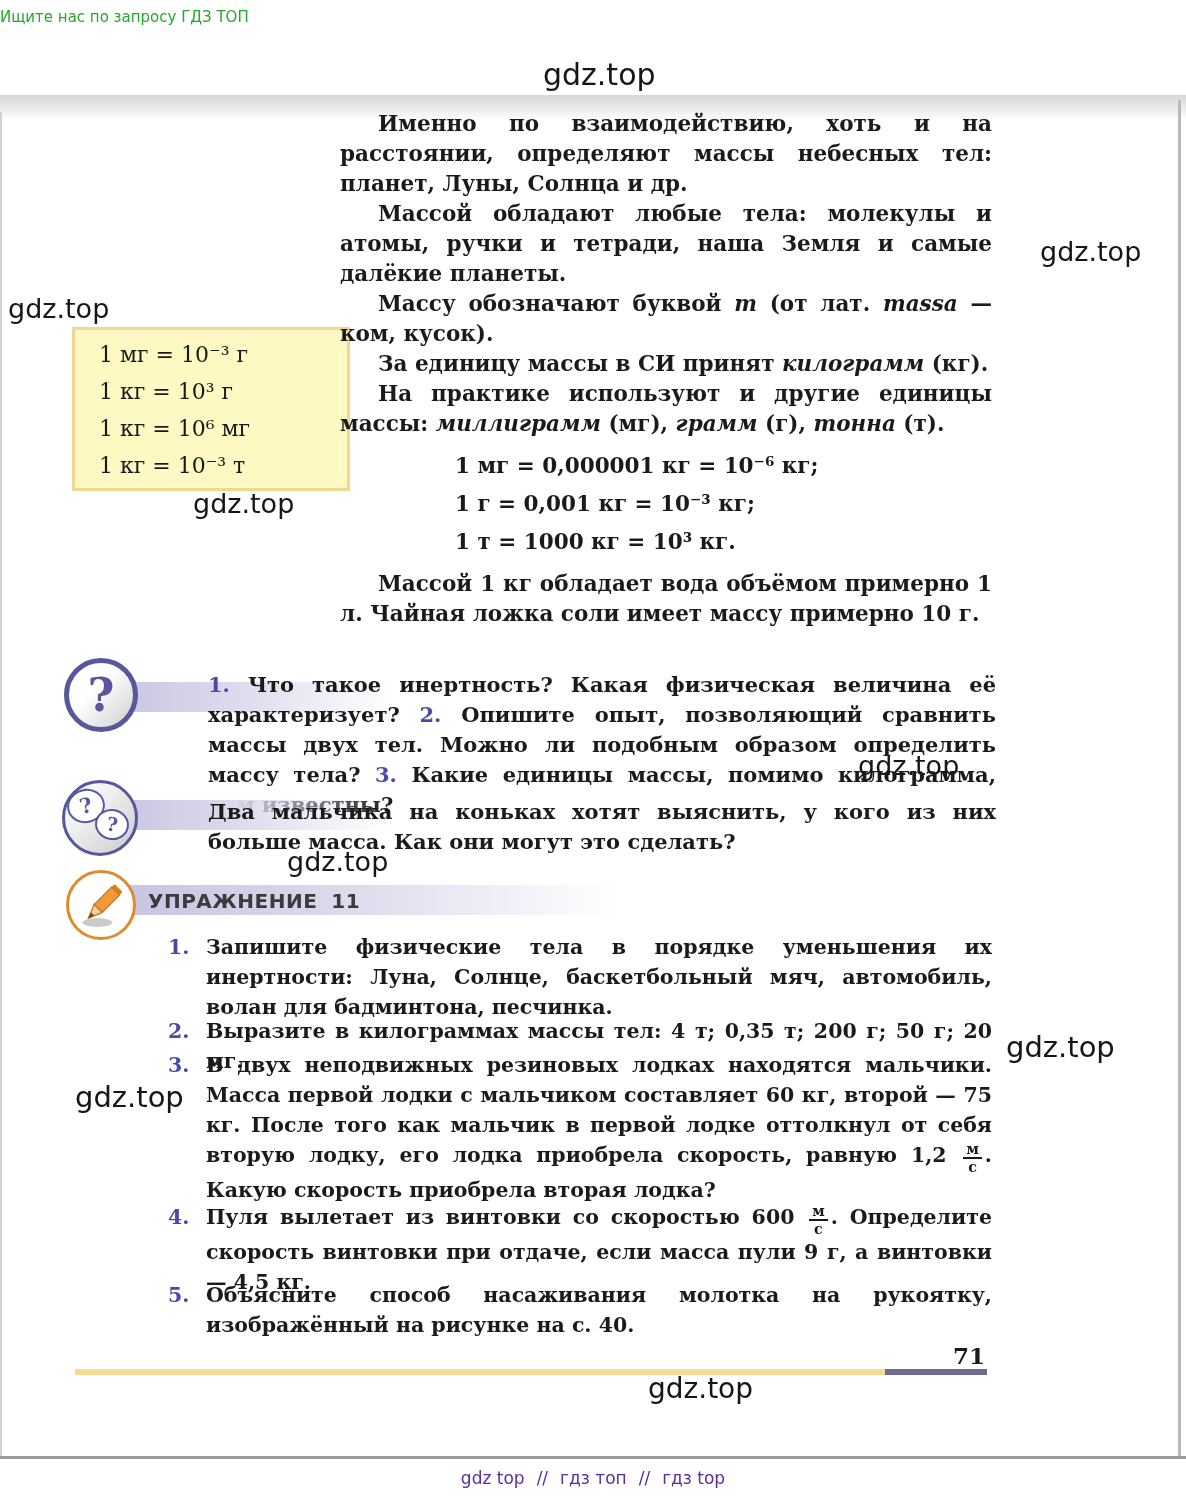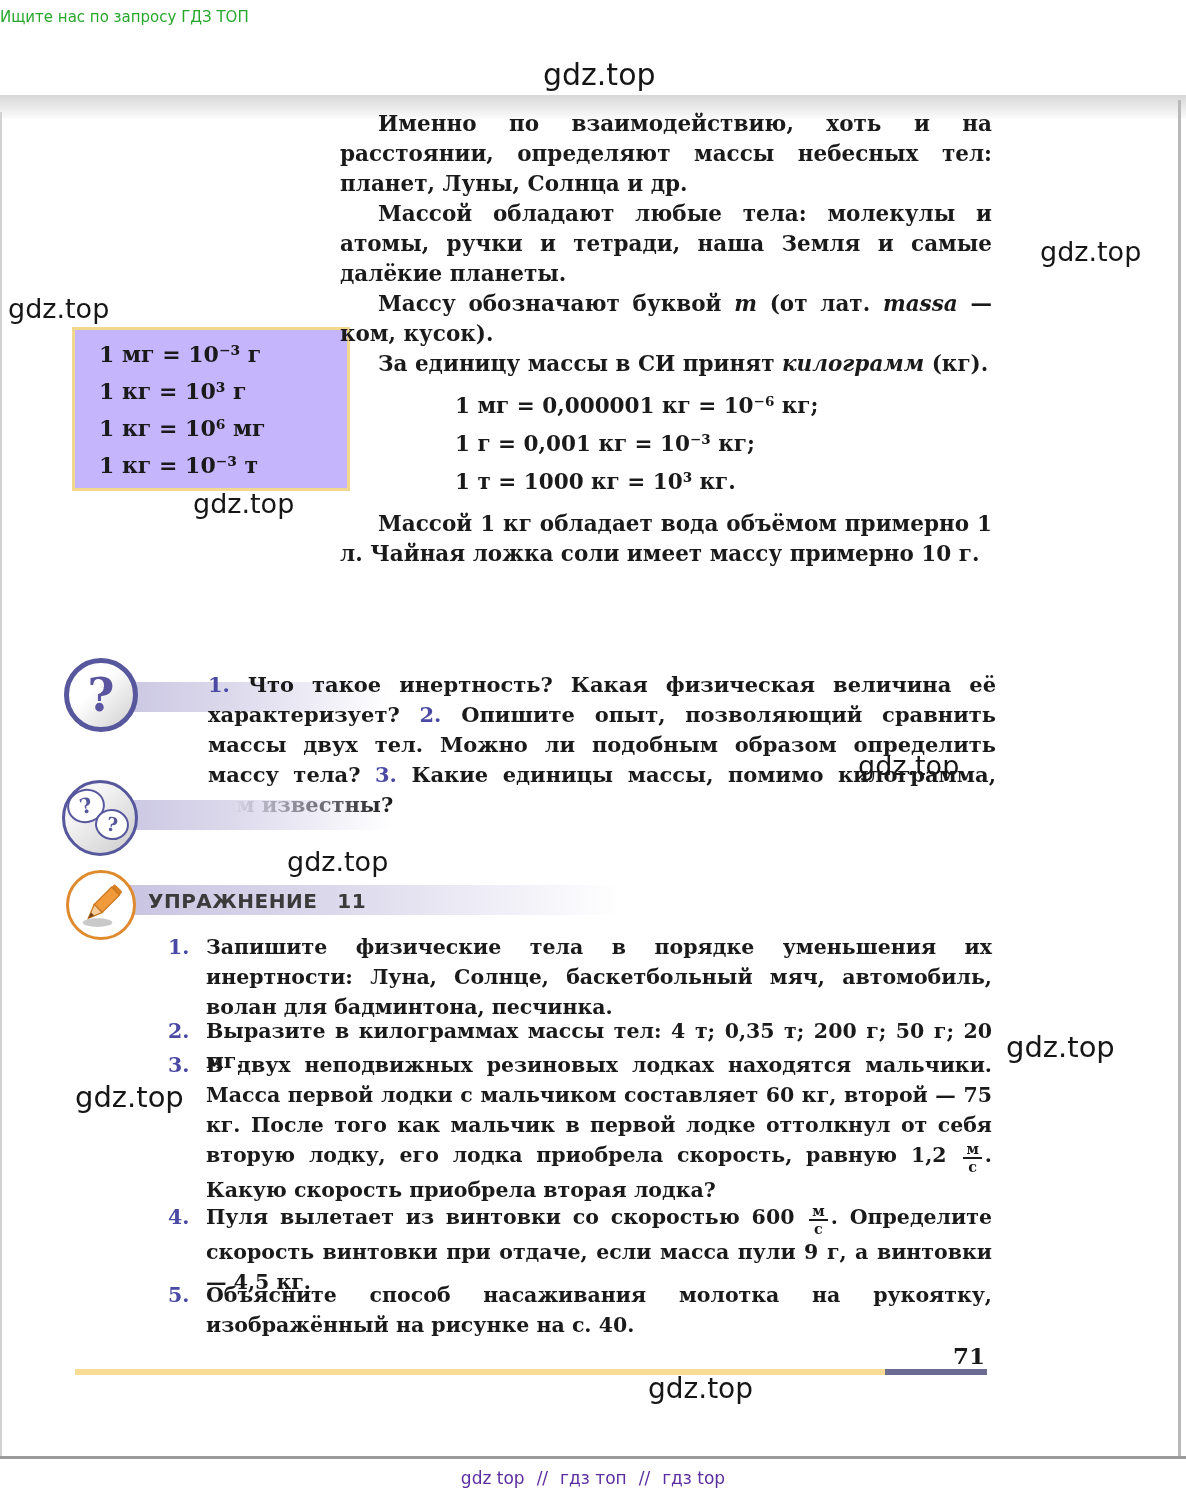--- a/index.html
+++ b/index.html
@@ -30,22 +30,22 @@
 
   
   .main-col{position:absolute;left:340px;top:109px;width:652px;
             font-size:21.5px;font-weight:bold;line-height:30px;text-align:justify;}
   .main-col p{margin:0;text-indent:38px;}
   .main-col i{font-style:italic;}
   .equations{margin:8px 0 8px 115px;text-indent:0;text-align:left;line-height:38px;}
 
   
   .unit-box{position:absolute;left:72px;top:327px;width:248px;height:152px;
-            border:3px solid #f2d88f;background:#c4b5fd;padding:6px 0 0 24px;
-            font-size:22px;font-weight:bold;line-height:37px;}
+            border:3px solid #f2d88f;background:#fef9c3;padding:6px 0 0 24px;
+            font-size:22px;font-weight:normal;line-height:37px;}
 
   
   .q-band{position:absolute;height:30px;
           background:linear-gradient(90deg,#c7c3e1 0%,#dcd9ec 45%,rgba(255,255,255,0) 100%);}
   .band1{left:100px;top:682px;width:292px;}
   .band2{left:100px;top:800px;width:292px;}
   .band3{left:105px;top:885px;width:515px;}
 
   .q1-icon{position:absolute;left:64px;top:658px;width:64px;height:64px;border-radius:50%;
            border:5px solid #57579d;background:linear-gradient(135deg,#ffffff 40%,#cfcfcf 100%);
@@ -63,21 +63,21 @@
   .q1-text{top:670px;}
   .q2-text{top:797px;}
   .q-num{color:#4a4aa5;}
 
   
   .ex-icon{position:absolute;left:66px;top:870px;width:64px;height:64px;border-radius:50%;
            border:3px solid #e08a2e;background:#fff;display:flex;align-items:center;justify-content:center;}
   .ex-title{position:absolute;left:148px;top:889px;
             font-family:"DejaVu Sans","Liberation Sans",sans-serif;
             font-size:20px;font-weight:bold;color:#3b3b3b;letter-spacing:0.5px;}
-  .ex-title .ex-no{margin-left:20px;}
+  .ex-title .ex-no{margin-left:14px;}
 
   
   .ex-item{position:absolute;left:168px;width:824px;display:flex;
            font-size:20.5px;font-weight:bold;line-height:30px;}
   .ex-item .num{width:38px;flex:0 0 38px;color:#4a4aa5;}
   .ex-item .body{flex:1;text-align:justify;}
   .exi1{top:932px;}
   .exi2{top:1016px;}
   .exi3{top:1050px;}
   .exi4{top:1202px;}
@@ -123,40 +123,44 @@
     <div>1 кг = 10³ г</div>
     <div>1 кг = 10⁶ мг</div>
     <div>1 кг = 10⁻³ т</div>
   </div>
 
   <div class="main-col">
     <p><span>Именно по взаимодействию, хоть и на расстоянии, определяют массы небесных тел: планет, Луны, Солнца и др.</span></p>
     <p><span>Массой обладают любые тела: молекулы и атомы, ручки и тетради, наша Земля и самые далёкие планеты.</span></p>
     <p><span>Массу обозначают буквой </span><i>m</i><span> (от лат. </span><i>massa</i><span> — ком, кусок).</span></p>
     <p><span>За единицу массы в СИ принят </span><i>килограмм</i><span> (кг).</span></p>
+    <p><span>На практике используют и другие единицы массы: </span><i>миллиграмм</i><span> (мг), </span><i>грамм</i><span> (г), </span><i>тонна</i><span> (т).</span></p>
     <div class="equations">
       <div>1 мг = 0,000001 кг = 10⁻⁶ кг;</div>
       <div>1 г = 0,001 кг = 10⁻³ кг;</div>
       <div>1 т = 1000 кг = 10³ кг.</div>
     </div>
     <p><span>Массой 1 кг обладает вода объёмом примерно 1 л. Чайная ложка соли имеет массу примерно 10 г.</span></p>
   </div>
 
   <div class="q-band band1"></div>
   <div class="q1-icon">
       <span>?</span>
     </div>
   <div class="q-text q1-text">
     <span class="q-num">1.</span><span> Что такое инертность? Какая физическая величина её характеризует? </span><span class="q-num">2.</span><span> Опишите опыт, позволяющий сравнить массы двух тел. Можно ли подобным образом определить массу тела? </span><span class="q-num">3.</span><span> Какие единицы массы, помимо килограмма, вам известны?</span>
   </div>
 
   <div class="q-band band2"></div>
   <div class="q2-icon">
     <div class="bubble bubble1"><span>?</span></div>
     <div class="bubble bubble2"><span>?</span></div>
+  </div>
+  <div class="q-text q2-text">
+    <span>Два мальчика на коньках хотят выяснить, у кого из них больше масса. Как они могут это сделать?</span>
   </div>
 
   <div class="q-band band3"></div>
   <div class="ex-icon">
     <svg viewBox="0 0 64 64" width="56" height="56" aria-hidden="true">
       <ellipse cx="28" cy="52" rx="17" ry="5" fill="#c9c9c9"></ellipse>
       <g transform="rotate(45 32 32)">
         <rect x="26" y="4" width="13" height="7" rx="2" fill="#d97f22"></rect>
         <rect x="26" y="9" width="13" height="28" fill="#f09a3c" stroke="#c87820" stroke-width="1.5"></rect>
         <polygon points="26,37 39,37 32.5,53" fill="#f7cf9e" stroke="#c87820" stroke-width="1.5"></polygon>

